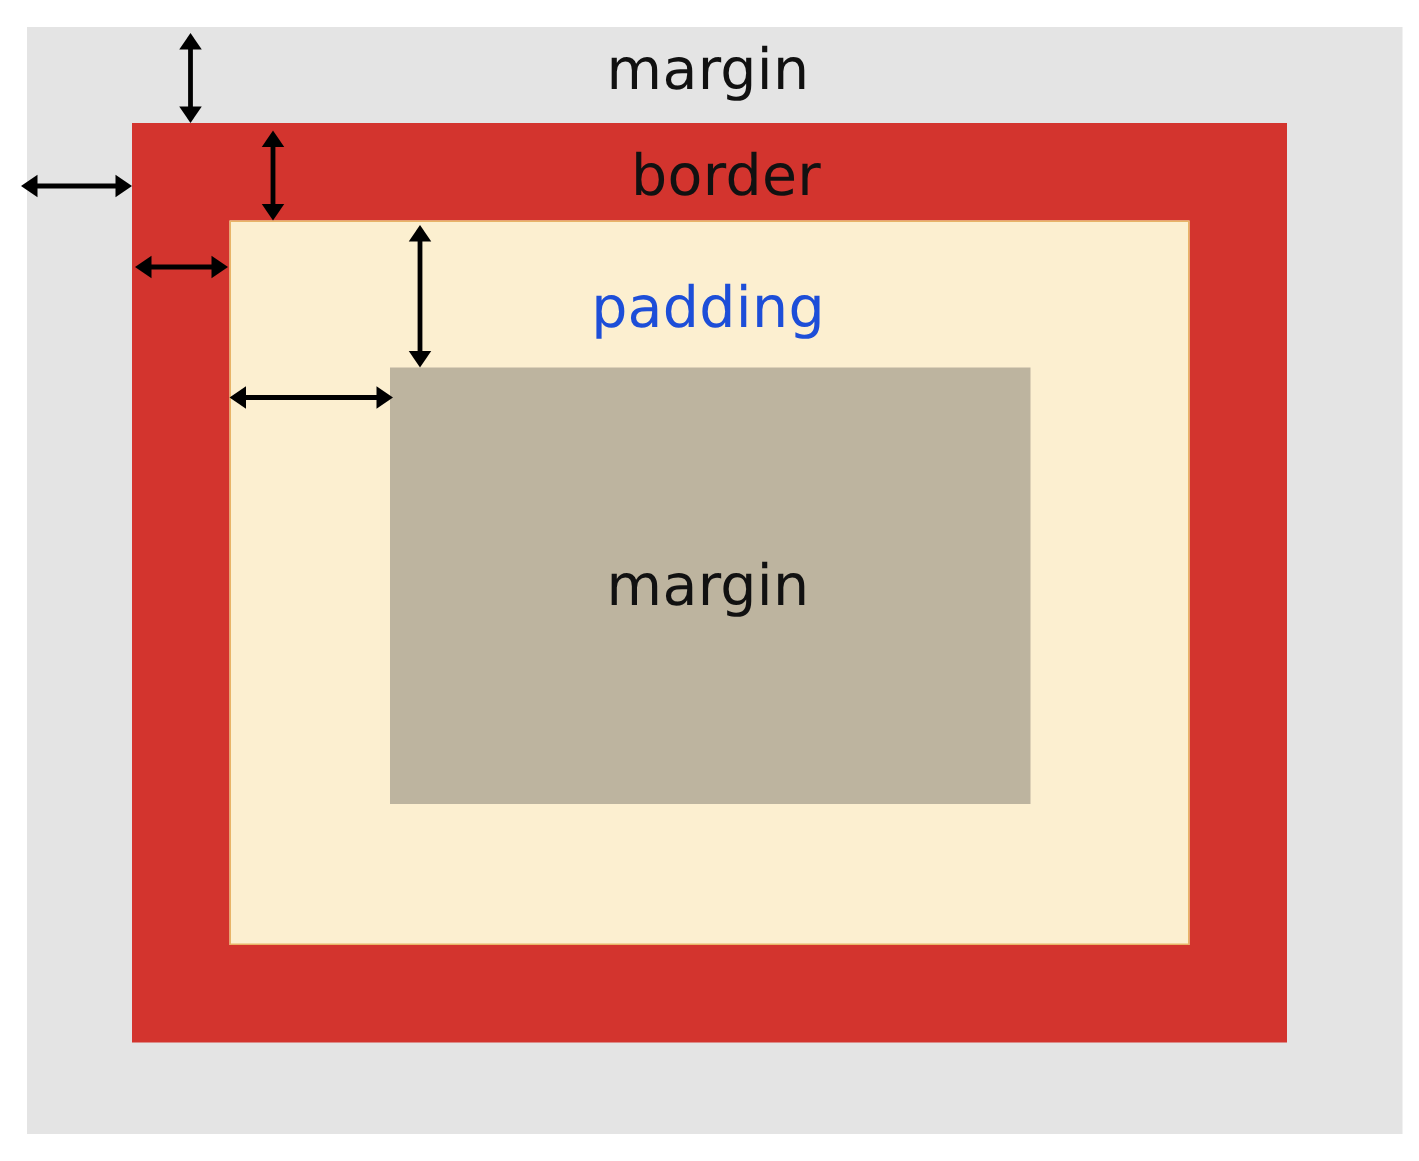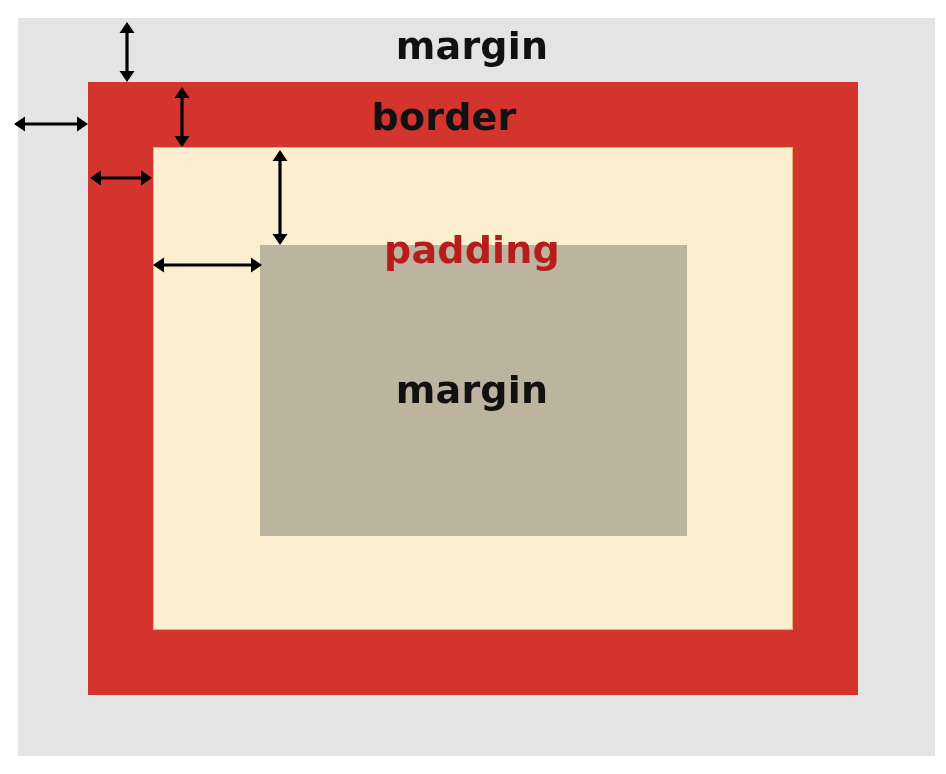--- a/index.html
+++ b/index.html
@@ -43,28 +43,28 @@
     width: 427px; height: 291px;
     background: #bdb49f;
   }
 
   
   .region-label {
     position: absolute;
     color: #111111;
     font-size: 38px;
     line-height: 1;
-    font-weight: 700;
+    font-weight: 400;
     text-align: left;
     white-space: nowrap;
     transform: translate(-50%, -50%);
     letter-spacing: 0.2px;
   }
   #label-margin  { left: 472px; top: 46px; }
-  #label-border  { left: 444px; top: 117px; }
+  #label-border  { left: 484px; top: 117px; }
   #label-padding { left: 472px; top: 205px; }
   #label-content { left: 472px; top: 390px; }
 
   
   .arrow {
     position: absolute;
     overflow: visible;
   }
   .arrow svg { display: block; overflow: visible; }
 </style>
@@ -78,21 +78,21 @@
   <div class="region" id="border-box" style="left: 88px; top: 82px; width: 770px; height: 613px; background: rgb(211, 52, 46);"></div>
 
   <div class="region" id="padding-box" style="left: 153px; top: 147px; width: 640px; height: 483px; background: rgb(252, 239, 208);"></div>
 
   <div class="region" id="content-box" style="left: 260px; top: 245px; width: 427px; height: 291px; background: rgb(189, 180, 159);"></div>
 
   <div class="region-label" id="label-margin" style="color: rgb(17, 17, 17);">margin</div>
 
   <div class="region-label" id="label-border" style="color: rgb(17, 17, 17);">border</div>
 
-  <div class="region-label" id="label-padding" style="color: #b91c1c; margin-top: 45px;">padding</div>
+  <div class="region-label" id="label-padding" style="color: #1d4ed8;">padding</div>
 
   <div class="region-label" id="label-content" style="color: rgb(17, 17, 17);">margin</div>
 
   <div id="arrow-layer">
       <div class="arrow" style="left: 113px; top: 8px;">
         <svg width="28" height="88">
           <line x1="14" y1="24" x2="14" y2="64" stroke="#000000" stroke-width="3.2"></line>
           <polygon points="14,14 6.5,25 21.5,25" fill="#000000"></polygon>
           <polygon points="14,74 6.5,63 21.5,63" fill="#000000"></polygon>
         </svg>

